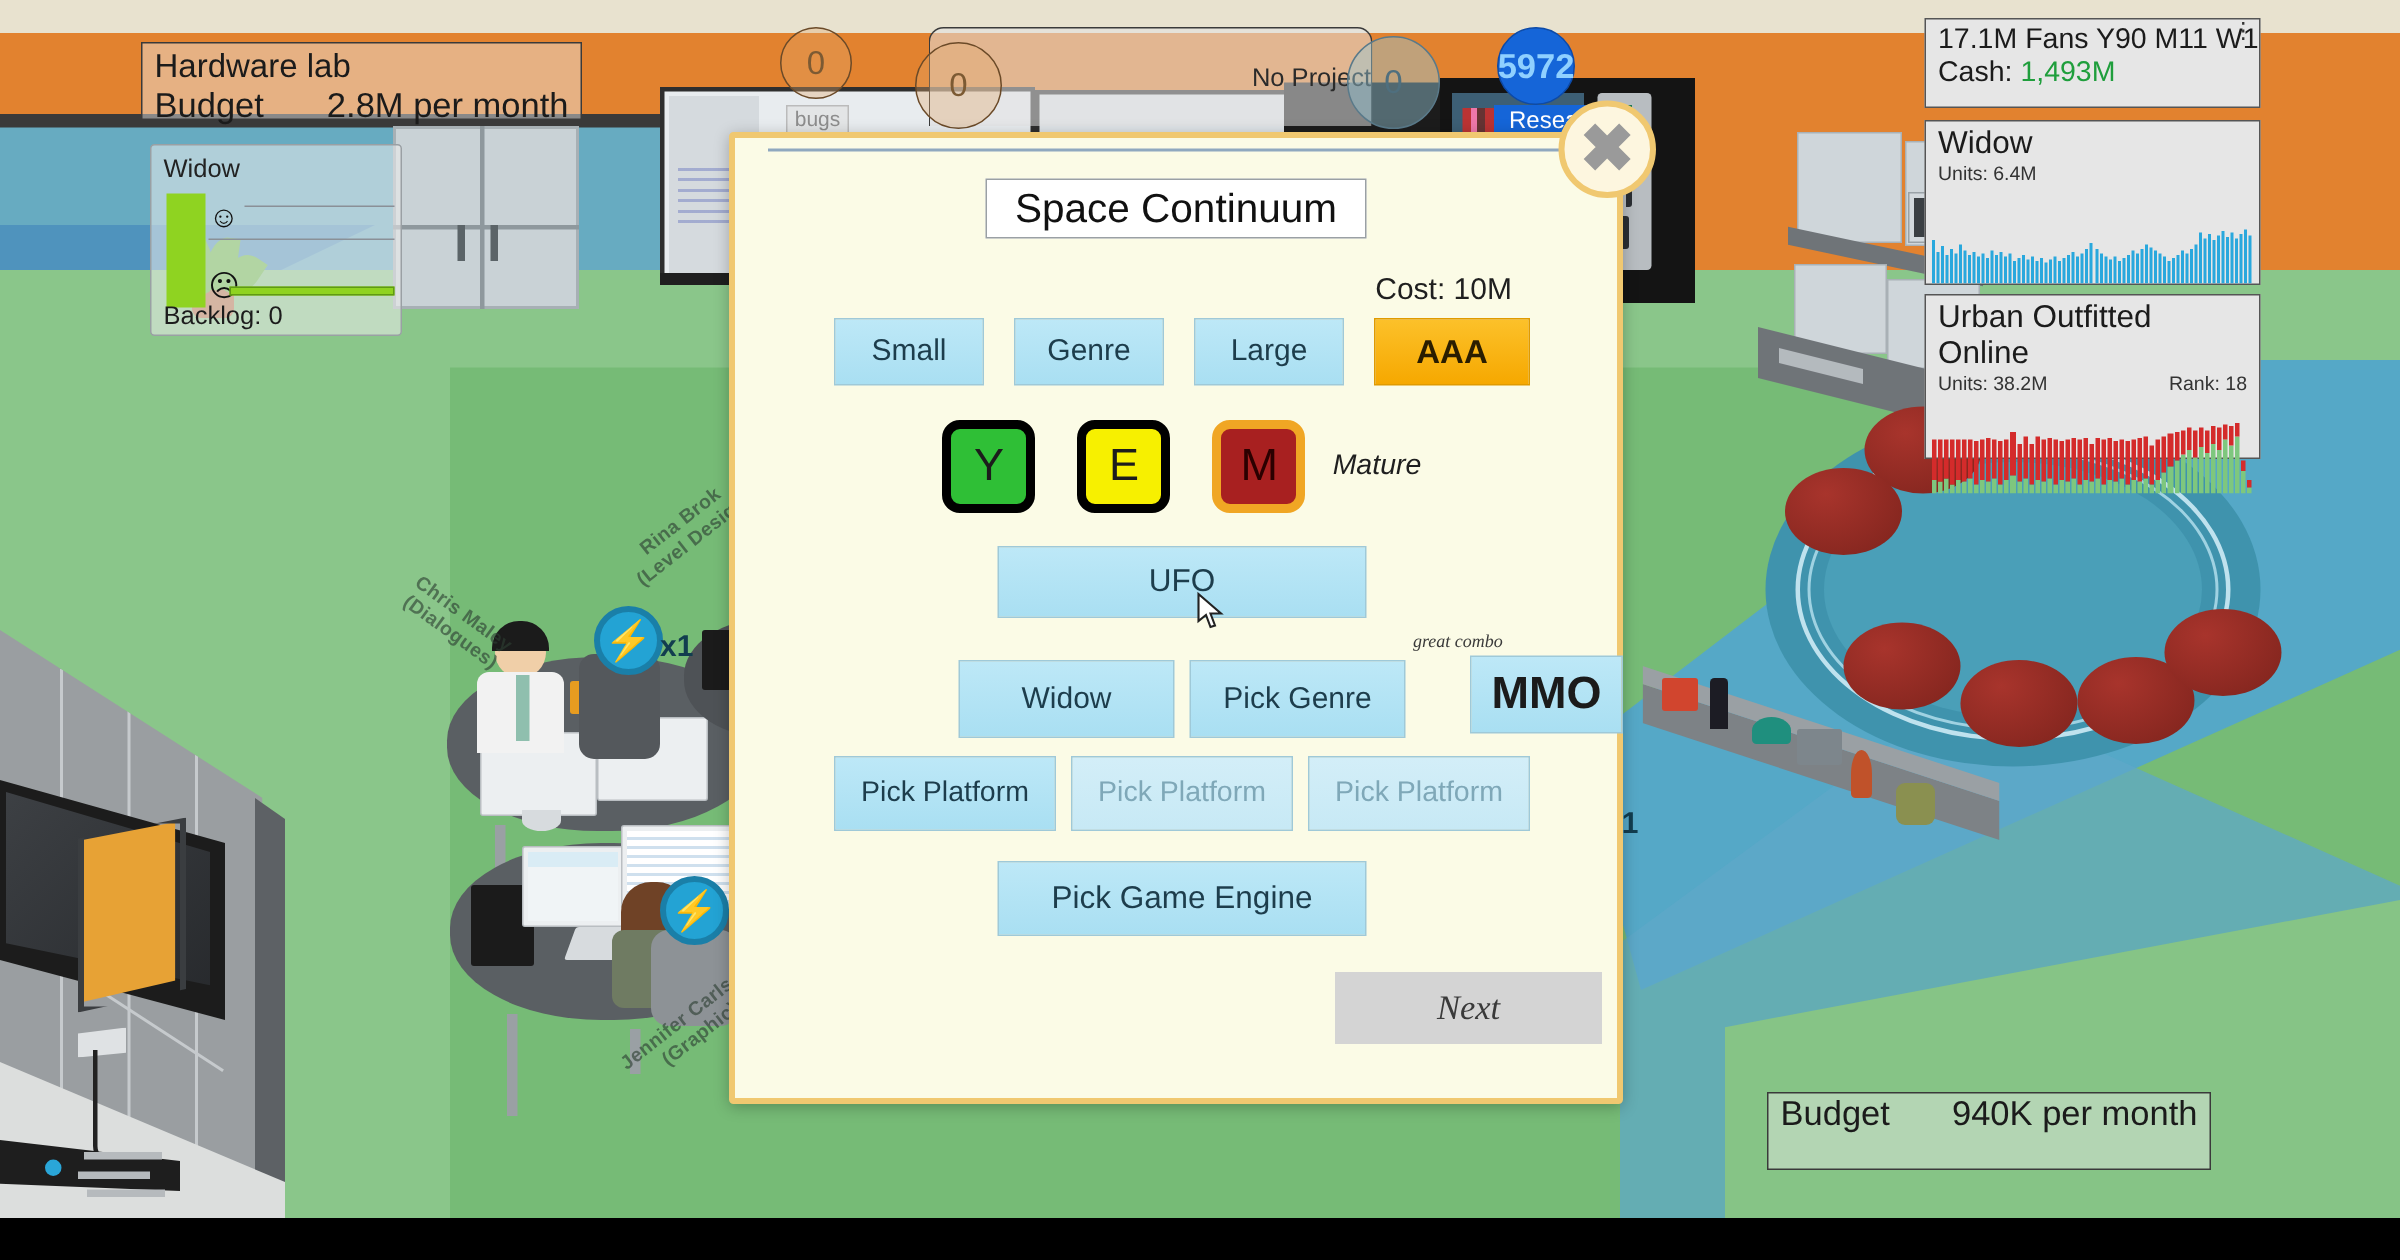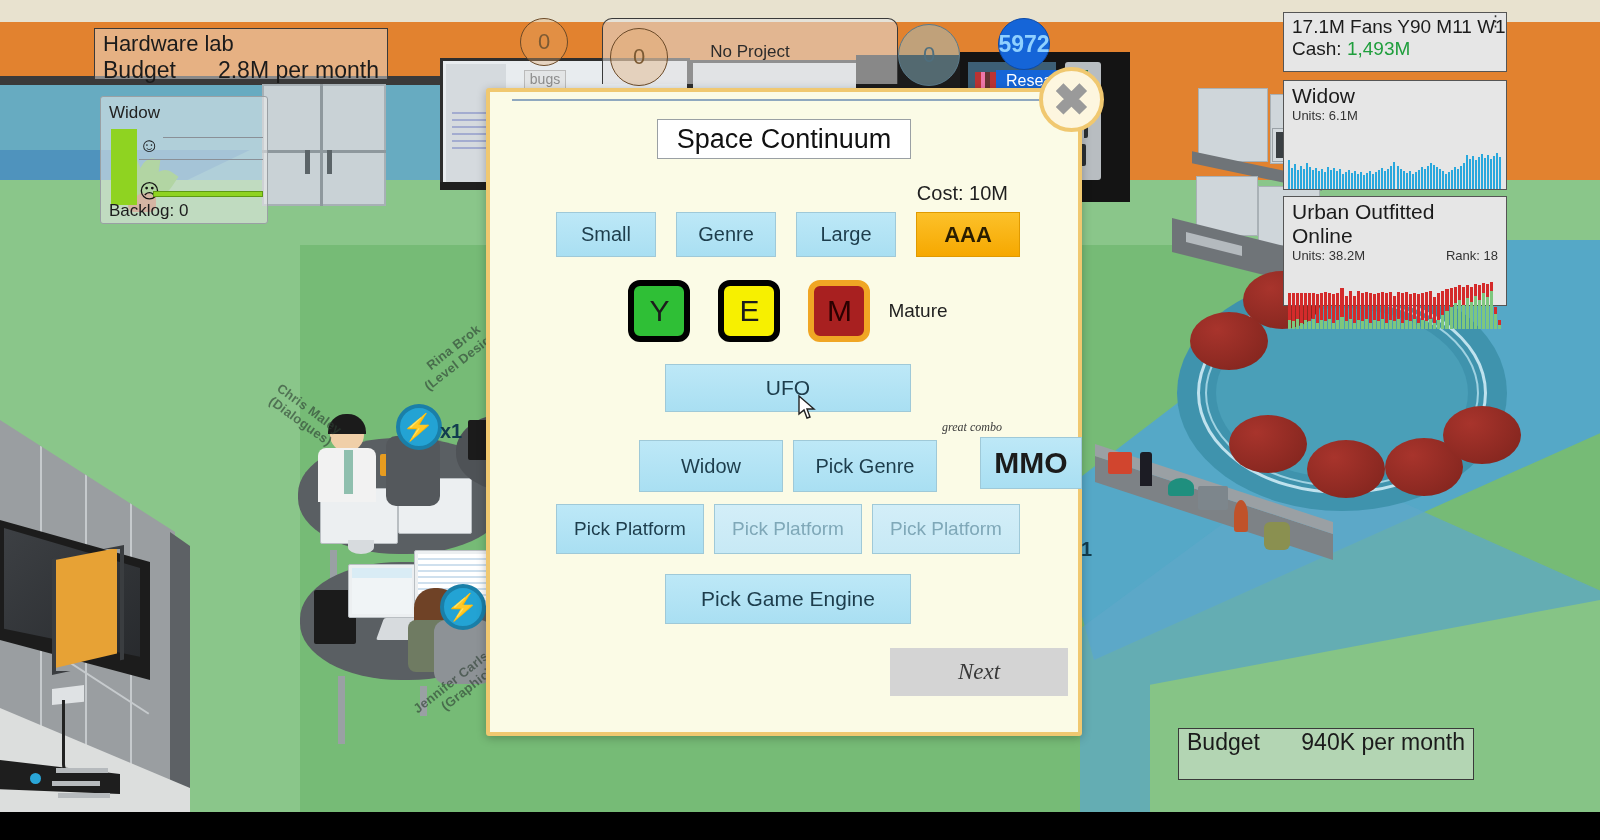--- a/index.html
+++ b/index.html
@@ -236,21 +236,21 @@
   .ratings { position:absolute; left:0; top:188px; width:596px; display:flex; gap:28px; justify-content:center; align-items:center; }
   .rating {
     width:62px; height:62px; border-radius:12px;
     display:flex; align-items:center; justify-content:center;
     font-size:30px; color:#1c1c1c; border:6px solid #000;
     font-family:"Liberation Sans", sans-serif;
   }
   .rating.y { background:#2fbf36; }
   .rating.e { background:#f7f000; }
   .rating.m { background:#a82020; border-color:#f0a624; color:#2b0000; }
-  .rating-label { font-size:19px; color:#1f1f1f; margin-left:-10px; }
+  .rating-label { font-size:19px; color:#1f1f1f; margin-left:-10px;font-style:italic; }
 
   .topic-row { position:absolute; left:0; top:272px; width:596px; display:flex; justify-content:center; }
   .topic-row .btn { width:246px; height:48px; font-size:21px; }
 
   .genre-row { position:absolute; left:0; top:348px; width:596px; display:flex; gap:10px; justify-content:center; }
   .genre-row .btn { width:144px; height:52px; }
 
   .combo-badge {
     position:absolute; left:490px; top:345px; width:102px; height:52px;
     background:linear-gradient(to bottom,#bde8f7,#a9dff2); border:1px solid #9fc9d8;
@@ -448,21 +448,21 @@
     <div class="pc-title">Widow</div>
     <div class="meter-green" style="left:10px;top:32px;width:26px;height:76px;"></div>
     <div class="smiley" style="left:38px;top:38px;">☺</div>
     <div class="smiley" style="left:38px;top:84px;">☹</div>
     <div class="pc-line" style="left:62px;top:40px;width:100px;"></div>
     <div class="pc-line" style="left:38px;top:62px;width:124px;"></div>
     <div class="pc-bar" style="left:52px;top:94px;width:110px;"></div>
     <div class="pc-backlog" style="left:8px;top:104px;">Backlog: 0</div>
   </div>
 
-  <div class="proj-bar" style="left:602px;top:18px;width:296px;height:66px;">
+  <div class="proj-bar" style="left:619px;top:18px;width:296px;height:66px;justify-content:flex-end;">
     <span>No Project</span>
   </div>
   <div class="bugbox" style="left:524px;top:70px;width:42px;height:34px;">bugs</div>
   <div class="circ" style="left:520px;top:18px;width:48px;height:48px;">0</div>
   <div class="circ" style="left:610px;top:28px;width:58px;height:58px;">0</div>
   <div class="circ-blue" style="left:898px;top:24px;width:62px;height:62px;">0</div>
 
   <div class="res-circle" style="left:998px;top:18px;">5972</div>
   <div class="research-badge" style="left:996px;top:70px;">Research</div>
 
@@ -471,21 +471,21 @@
     <div class="tr-line2">
       <span>Cash:</span>
       <span class="cash-val">1,493M</span>
     </div>
     <div class="kebab">⋮</div>
   </div>
 
   <div class="game-panel" style="left:1283px;top:80px;width:224px;height:110px;">
     <div class="gp-title">Widow</div>
     <div class="gp-sub">
-      <span>Units: 6.1M</span>
+      <span>Units: 6.4M</span>
       <span></span>
     </div>
     <div class="gp-chart" id="chart-widow">
         <div class="gp-bar" style="left: 0px; width: 2.01408px; height: 45.24%; background: rgb(41, 168, 221);"></div>
         <div class="gp-bar" style="left: 3.01408px; width: 2.01408px; height: 32.76%; background: rgb(41, 168, 221);"></div>
         <div class="gp-bar" style="left: 6.02817px; width: 2.01408px; height: 39%; background: rgb(41, 168, 221);"></div>
         <div class="gp-bar" style="left: 9.04225px; width: 2.01408px; height: 29.64%; background: rgb(41, 168, 221);"></div>
         <div class="gp-bar" style="left: 12.0563px; width: 2.01408px; height: 35.88%; background: rgb(41, 168, 221);"></div>
         <div class="gp-bar" style="left: 15.0704px; width: 2.01408px; height: 31.2%; background: rgb(41, 168, 221);"></div>
         <div class="gp-bar" style="left: 18.0845px; width: 2.01408px; height: 40.56%; background: rgb(41, 168, 221);"></div>

